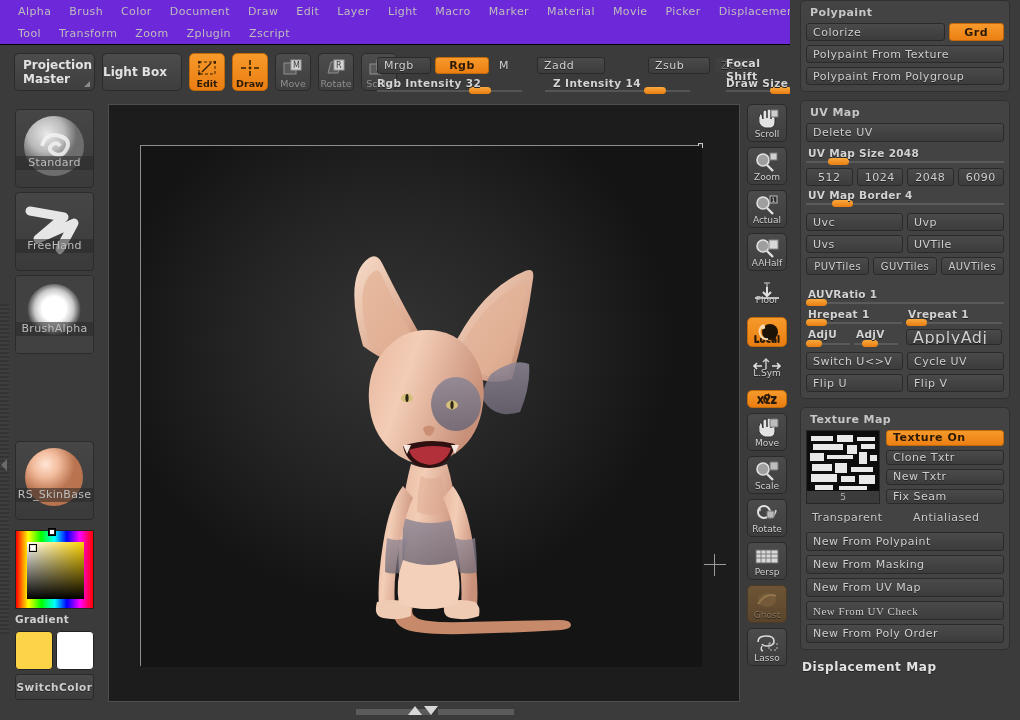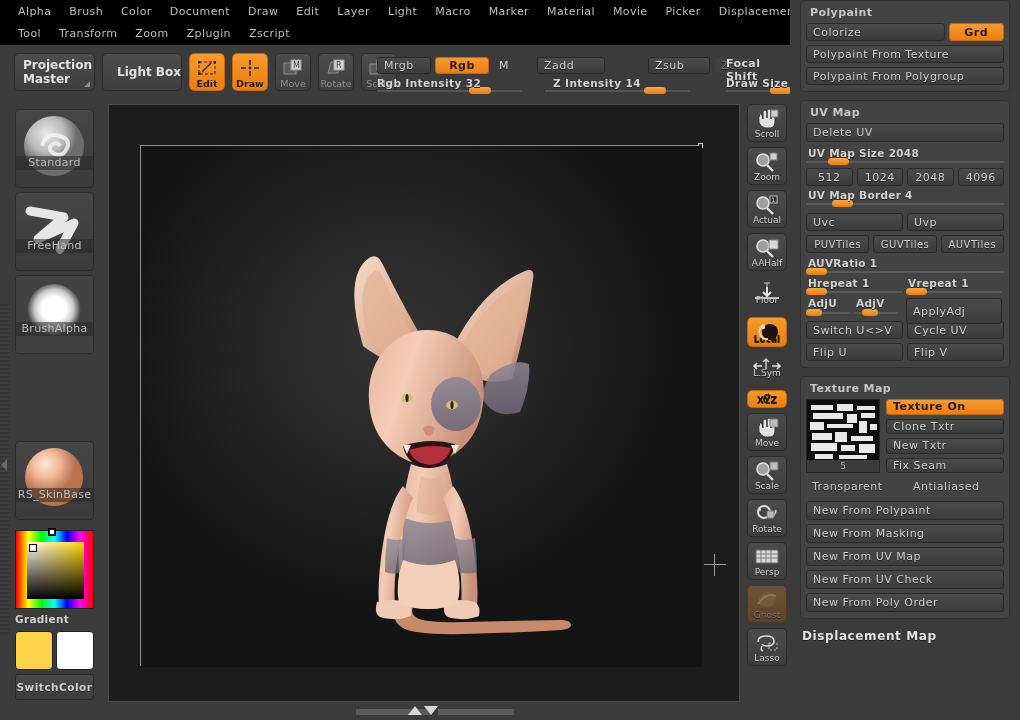--- a/index.html
+++ b/index.html
@@ -21,21 +21,21 @@
     white-space:nowrap;
     overflow:hidden;
   }
   .zb.on { background:linear-gradient(#f79a2b,#ec7f14); color:#2b1a05; border-color:#c06a0a;
            text-shadow:none; font-weight:bold; }
   .zb.dim { color:#6e6e6e; }
   .zb.ctr { justify-content:center; }
 
   
   #menubar { position:absolute; left:0; top:0; width:790px; height:45px;
-             background:#000000; border-bottom:4px solid #000000; }
+             background:#6d28d9; border-bottom:1px solid #000000; }
   .menu-row { display:flex; align-items:center; height:22px; padding-left:9px; gap:0px;}
   .menu-item { color:#bdbdbd; font-size:11px; padding:2px 9px; border-radius:3px;
                letter-spacing:.4px; cursor:default; }
 
   
   #toolbar { position:absolute; left:0; top:46px; width:790px; height:58px; background:#3b3b3b; }
   #tb-big { position:absolute; left:14px; top:7px; display:flex; gap:7px; align-items:flex-start;}
   .big-btn { width:81px; height:38px; border-radius:5px; font-size:12px; font-weight:bold;
              color:#e2e2e2; display:flex; flex-direction:column; justify-content:center;
              padding-left:8px; position:relative;
@@ -189,21 +189,21 @@
       </div>
   </div>
 
   <div id="toolbar">
     <div id="tb-big">
       <div class="big-btn">
         <span>Projection</span>
         <span>Master</span>
         <span class="corner"></span>
       </div>
-      <div class="big-btn" style="width:80px;justify-content:center;align-items:flex-end;padding-left:0">
+      <div class="big-btn" style="width:80px;justify-content:center;align-items:flex-start;padding-left:0">
         <span>Light Box</span>
       </div>
 
       <div class="sq-btn on">
         <span class="sq-ico">
           <svg width="20" height="17" viewBox="0 0 20 17">
             <rect x="2" y="2" width="16" height="12" fill="none" stroke="#3a2206" stroke-width="1" stroke-dasharray="3 2"></rect>
             <path d="M5 12 L14 3" stroke="#3a2206" stroke-width="1.4" fill="none"></path>
             <rect x="1" y="1" width="2.5" height="2.5" fill="#3a2206"></rect>
             <rect x="16.5" y="1" width="2.5" height="2.5" fill="#3a2206"></rect>
@@ -641,50 +641,58 @@
       <div class="sl" style="margin-top:6px">
         <div class="t"></div>
         <div class="k" style="left:22px"></div>
         <div class="l">UV Map Size 2048</div>
       </div>
 
       <div class="row" id="uv-sizes">
           <div class="zb b ctr" style="font-size: 11px;">512</div>
           <div class="zb b ctr" style="font-size: 11px;">1024</div>
           <div class="zb b ctr" style="font-size: 11px;">2048</div>
-          <div class="zb b ctr" style="font-size: 11px;">4096</div>
+          <div class="zb b ctr" style="font-size: 11px;">6090</div>
         </div>
 
       <div class="sl" style="margin-top:3px">
         <div class="t"></div>
         <div class="k" style="left:26px"></div>
         <div class="l">UV Map Border 4</div>
       </div>
 
       <div class="row" style="margin-top:6px">
         <div class="zb b">
           <span>Uvc</span>
           </div>
         <div class="zb b">
           <span>Uvp</span>
           </div>
       </div>
       <div class="row">
+        <div class="zb b">
+          <span>Uvs</span>
+          </div>
+        <div class="zb b">
+          <span>UVTile</span>
+          </div>
+      </div>
+      <div class="row">
         <div class="zb b ctr" style="font-size:10px">
           <span>PUVTiles</span>
           </div>
         <div class="zb b ctr" style="font-size:10px">
           <span>GUVTiles</span>
           </div>
         <div class="zb b ctr" style="font-size:10px">
           <span>AUVTiles</span>
           </div>
       </div>
 
-      <div class="sl" style="margin-top:5px">
+      <div class="sl" style="margin-top:14px">
         <div class="t"></div>
         <div class="k" style="left:0px"></div>
         <div class="l">AUVRatio 1</div>
       </div>
 
       <div style="position:relative;height:17px;margin-bottom:3px">
         <div class="sl" style="position:absolute;left:0;width:96px;height:17px">
           <div class="t"></div>
           <div class="k" style="left:0"></div>
           <div class="l">Hrepeat 1</div>
@@ -700,21 +708,21 @@
         <div class="sl" style="position:absolute;left:0;width:44px;height:18px">
           <div class="t"></div>
           <div class="k" style="left:0;width:16px"></div>
           <div class="l">AdjU</div>
         </div>
         <div class="sl" style="position:absolute;left:48px;width:44px;height:18px">
           <div class="t"></div>
           <div class="k" style="left:8px;width:16px"></div>
           <div class="l">AdjV</div>
         </div>
-        <div class="zb" style="position:absolute;left:100px;width:96px;height:26px;border-radius:3px;font-size:11px">
+        <div class="zb" style="position:absolute;left:100px;width:96px;height:16px;border-radius:3px;font-size:16px">
           <span>ApplyAdj</span>
           </div>
       </div>
 
       <div class="row">
         <div class="zb b">
           <span>Switch U&lt;&gt;V</span>
           </div>
         <div class="zb b">
           <span>Cycle UV</span>
@@ -786,21 +794,21 @@
           <div class="row">
             <div class="zb b" style="height: 19px;">New From Polypaint</div>
           </div>
           <div class="row">
             <div class="zb b" style="height: 19px;">New From Masking</div>
           </div>
           <div class="row">
             <div class="zb b" style="height: 19px;">New From UV Map</div>
           </div>
           <div class="row">
-            <div class="zb b" style="height: 19px;">New From UV Check</div>
+            <div class="zb b" style="height: 19px; font-family: Liberation Serif, serif;">New From UV Check</div>
           </div>
           <div class="row">
             <div class="zb b" style="height: 19px;">New From Poly Order</div>
           </div>
         </div>
     </div>
 
     <div class="pal-title" style="padding-top:2px">Displacement Map</div>
   </div>
 </div>

